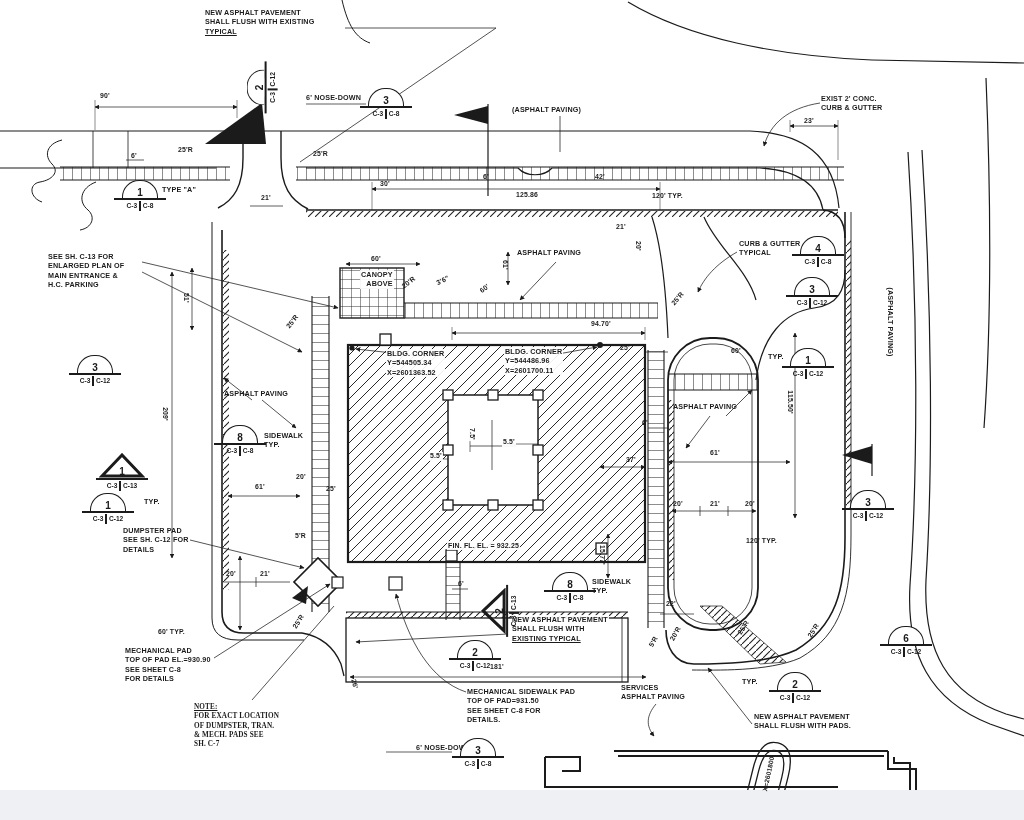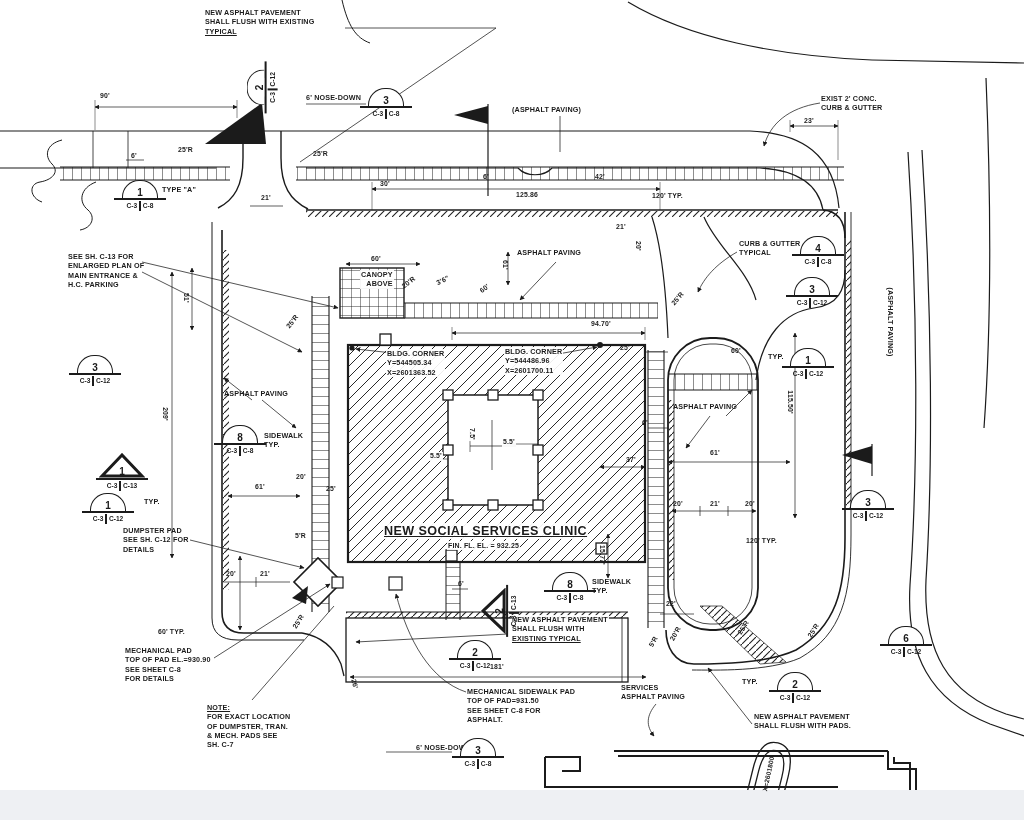--- a/index.html
+++ b/index.html
@@ -254,21 +254,21 @@
       <div class="txt" style="left: 306px; top: 93px;">
         <div>6' NOSE-DOWN</div>
       </div>
       <div class="txt" style="left: 512px; top: 105px;">
         <div>(ASPHALT PAVING)</div>
       </div>
       <div class="txt" style="left: 821px; top: 94px;">
         <div>EXIST 2' CONC.</div>
         <div>CURB &amp; GUTTER</div>
       </div>
-      <div class="txt" style="left: 68px; top: 252px;">
+      <div class="txt" style="left: 48px; top: 252px;">
         <div>SEE SH. C-13 FOR</div>
         <div>ENLARGED PLAN OF</div>
         <div>MAIN ENTRANCE &amp;</div>
         <div>H.C. PARKING</div>
       </div>
       <div class="txt bg" style="left: 360px; top: 270px; text-align: right;">
         <div>CANOPY</div>
         <div>ABOVE</div>
       </div>
       <div class="txt" style="left: 517px; top: 248px;">
@@ -289,55 +289,52 @@
       <div class="txt bg" style="left: 504px; top: 347px;">
         <div>BLDG. CORNER</div>
         <div>Y=544486.96</div>
         <div>X=2601700.11</div>
       </div>
       <div class="txt" style="left: 224px; top: 389px;">
         <div>ASPHALT PAVING</div>
       </div>
       <div class="txt" style="left: 673px; top: 402px;">
         <div>ASPHALT PAVING</div>
-      </div>
-      <div class="txt bg" style="left: 383px; top: 523px; font-size: 12.6px; letter-spacing: 0.4px;">
-        <div class="u">NEW SOCIAL SERVICES CLINIC</div>
       </div>
       <div class="txt bg" style="left: 447px; top: 541px; font-size: 7px;">
         <div>FIN. FL. EL. = 932.25</div>
       </div>
       <div class="txt" style="left: 123px; top: 526px;">
         <div>DUMPSTER PAD</div>
         <div>SEE SH. C-12 FOR</div>
         <div>DETAILS</div>
       </div>
       <div class="txt bg" style="left: 511px; top: 615px;">
         <div>NEW ASPHALT PAVEMENT</div>
         <div>SHALL FLUSH WITH</div>
         <div class="u">EXISTING TYPICAL</div>
       </div>
       <div class="txt" style="left: 125px; top: 646px;">
         <div>MECHANICAL PAD</div>
         <div>TOP OF PAD EL.=930.90</div>
         <div>SEE SHEET C-8</div>
         <div>FOR DETAILS</div>
       </div>
-      <div class="txt" style="left: 207px; top: 703px;">
+      <div class="txt" style="left: 194px; top: 703px; font-family: Liberation Serif, serif;">
         <div class="u">NOTE:</div>
         <div>FOR EXACT LOCATION</div>
         <div>OF DUMPSTER, TRAN.</div>
         <div>&amp; MECH. PADS SEE</div>
         <div>SH. C-7</div>
       </div>
       <div class="txt" style="left: 467px; top: 687px;">
         <div>MECHANICAL SIDEWALK PAD</div>
         <div>TOP OF PAD=931.50</div>
         <div>SEE SHEET C-8 FOR</div>
-        <div>ASPHALT.</div>
+        <div>DETAILS.</div>
       </div>
       <div class="txt" style="left: 621px; top: 683px;">
         <div>SERVICES</div>
         <div>ASPHALT PAVING</div>
       </div>
       <div class="txt" style="left: 754px; top: 712px;">
         <div>NEW ASPHALT PAVEMENT</div>
         <div>SHALL FLUSH WITH PADS.</div>
       </div>
       <div class="txt" style="left: 416px; top: 743px;">

